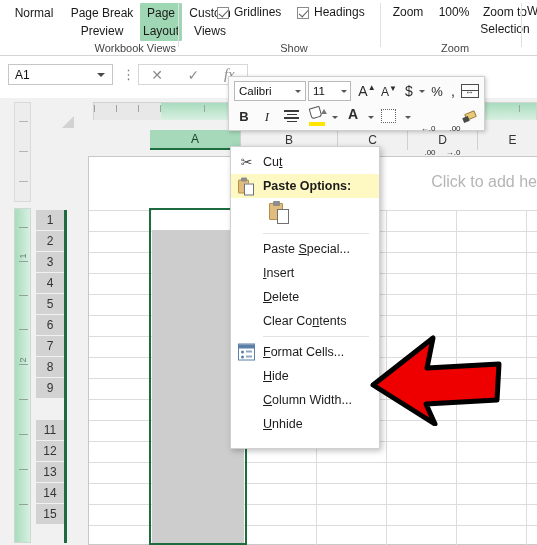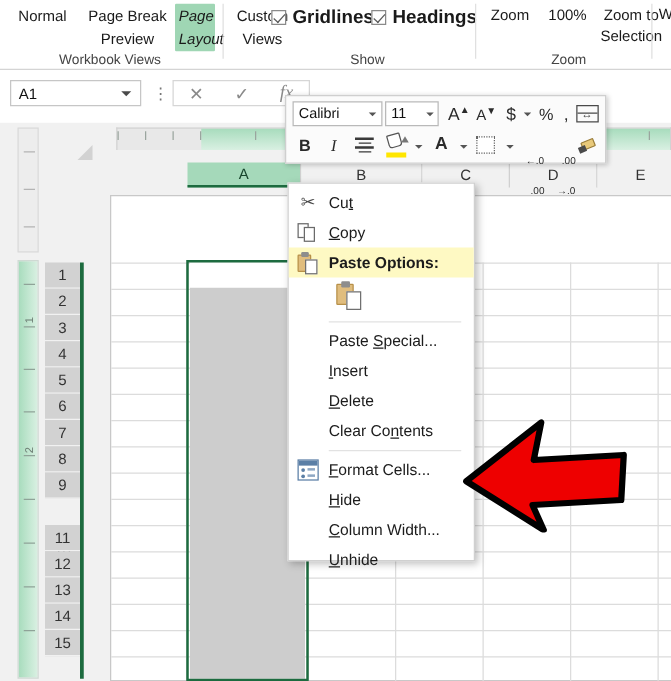--- a/index.html
+++ b/index.html
@@ -40,22 +40,22 @@
   .viewbtn {
     position: absolute; text-align: center; font-size: 12px;
     color: #1a1a1a; line-height: 18px; cursor: default;
     padding: 1px 3px; border-radius: 1px;
   }
   .viewbtn.sel { background: #9fd6b4; }
 
   
   .showg { position: absolute; left: 209px; width: 170px; }
   .chkrow {
-    position: absolute; display: flex; align-items: center; gap: 5px;
-    font-size: 15px; color: #1a1a1a; font-weight: bold;
+    position: absolute; display: flex; align-items: flex-end; gap: 5px;
+    font-size: 12px; color: #1a1a1a;
   }
   .chkbox {
     width: 12px; height: 12px; border: 1px solid #8a8a8a; background: #fff;
     position: relative; flex: none;
   }
   .chkbox::after {
     content: "";
     position: absolute; left: 3px; top: 0px;
     width: 4px; height: 8px;
     border: solid #5a5a5a; border-width: 0 1.4px 1.4px 0;
@@ -410,31 +410,31 @@
   <div class="ribbon">
 
     <div class="rgroup wv">
       <div class="viewbtn" style="left:2px; top:3px; width:64px;">Normal</div>
 
       <div class="viewbtn" style="left:66px; top:3px; width:72px;">
         <div>Page Break</div>
         <div>Preview</div>
       </div>
 
-      <div class="viewbtn sel" style="left:140px; top:3px; width:32px;font-style:italic;">
+      <div class="viewbtn sel" style="left:140px; top:3px; width:42px;">
         <div>Page</div>
         <div>Layout</div>
       </div>
 
       <div class="viewbtn" style="left:183px; top:3px; width:54px;">
         <div>Custom</div>
         <div>Views</div>
       </div>
 
-      <div class="rgroup-label" style="width:176px; left:0;">Workbook Views</div>
+      <div class="rgroup-label" style="width:176px; left:0;text-align:right;">Workbook Views</div>
     </div>
 
     <div class="rgroup-sep" style="left:178px;"></div>
 
     <div class="rgroup showg">
       <div class="chkrow" style="left:8px; top:5px;">
         <span class="chkbox"></span>
         <span>Gridlines</span>
       </div>
       <div class="chkrow" style="left:88px; top:5px;">
@@ -515,20 +515,23 @@
 
     <div class="colhead-band">
       <div class="colhead sel" style="left:57px; width:91px;">A</div>
       <div class="colhead" style="left:148px; width:97px;">B</div>
       <div class="colhead" style="left:245px; width:70px;">C</div>
       <div class="colhead" style="left:315px; width:70px;">D</div>
       <div class="colhead" style="left:385px; width:70px;">E</div>
     </div>
 
     <div class="page">
+      <div class="headerzone">
+        <div class="addheader">Click to add he</div>
+      </div>
 
       <div class="gridline-v" style="left:60px; top:53px; height:336px;"></div>
       <div class="gridline-v" style="left:157px; top:53px; height:336px;"></div>
       <div class="gridline-v" style="left:227px; top:53px; height:336px;"></div>
       <div class="gridline-v" style="left:297px; top:53px; height:336px;"></div>
       <div class="gridline-v" style="left:367px; top:53px; height:336px;"></div>
       <div class="gridline-v" style="left:437px; top:53px; height:336px;"></div>
 
       <div class="gridline-h" style="top:53px;"></div>
       <div class="gridline-h" style="top:74px;"></div>
@@ -643,27 +646,20 @@
     </div>
   </div>
 
   <div class="ctxmenu">
 
     <div class="mi">
       <span class="mi-ico ico-scissors">✂</span>
       <span><span>Cu<u>t</u></span></span>
     </div>
 
-    <div class="mi">
-      <span class="mi-ico ico-copy">
-        <span class="s1"></span>
-          <span class="s2"></span>
-      </span>
-      <span><span><u>C</u>opy</span></span>
-    </div>
 
     <div class="mi bold">
       <span class="mi-ico ico-clip">
         <span class="board"></span>
           <span class="clip"></span>
           <span class="doc"></span>
       </span>
       <span>Paste Options:</span>
     </div>
 

